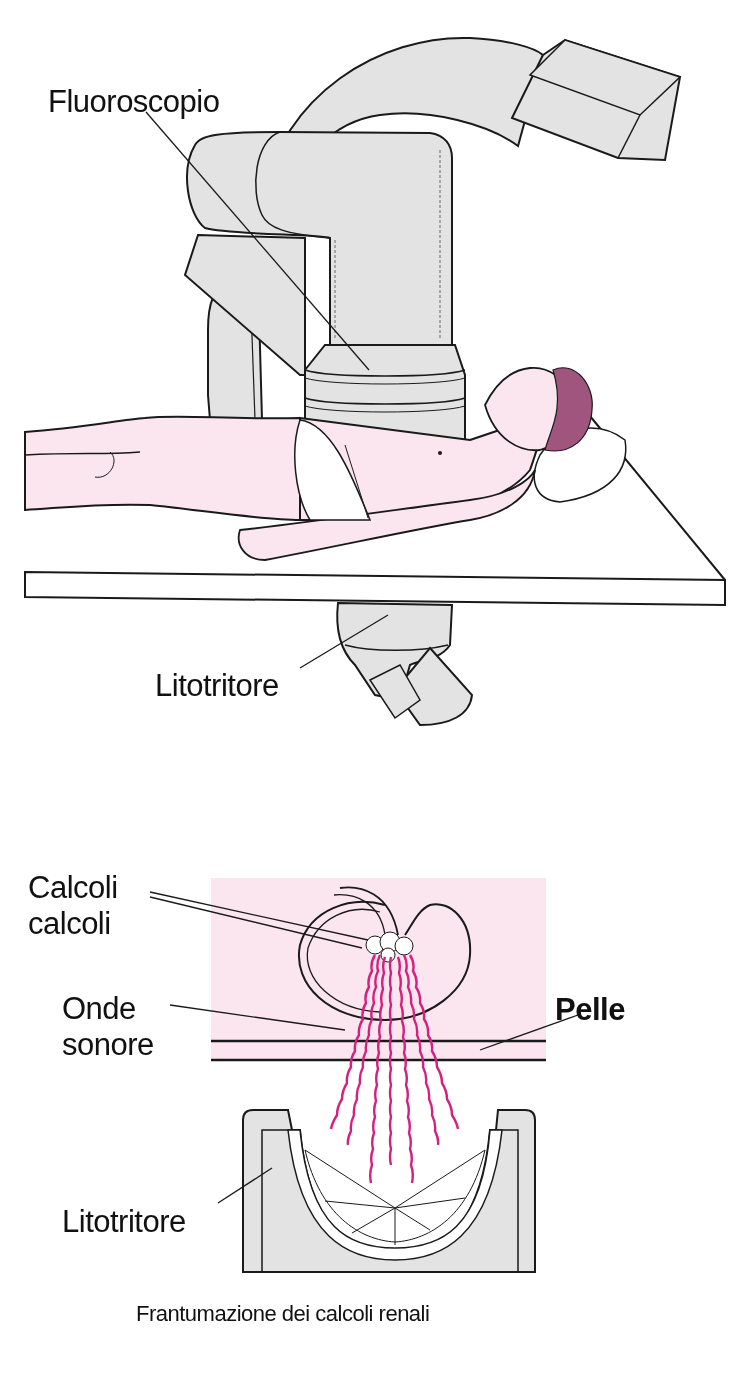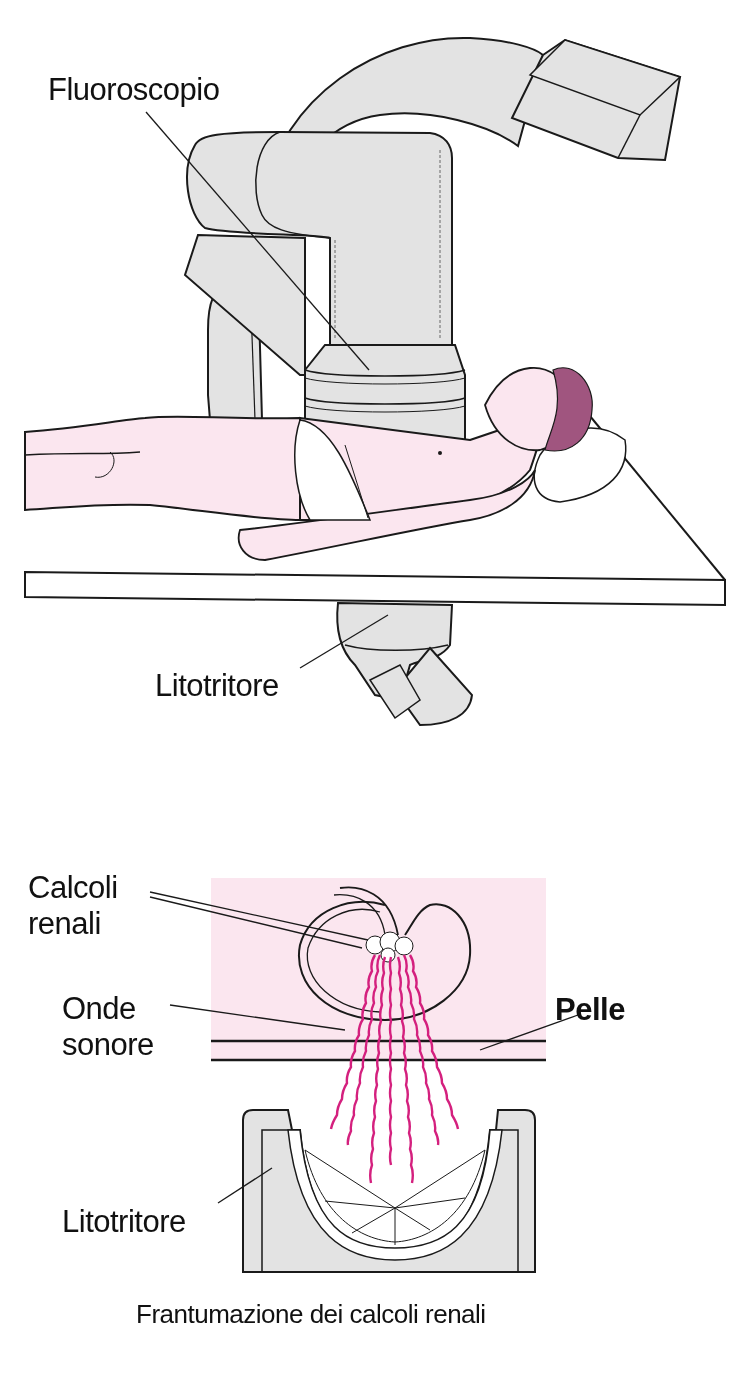--- a/index.html
+++ b/index.html
@@ -1,21 +1,21 @@
 <!DOCTYPE html>
 <html><head>
 <meta charset="utf-8">
 <style>
   html, body { margin: 0; padding: 0; background: #ffffff; }
   body { width: 750px; height: 1390px; position: relative; overflow: hidden;
          font-family: "Liberation Sans", "DejaVu Sans", sans-serif; }
   #figure { position: absolute; left: 0; top: 0; width: 750px; height: 1390px; }
   .label { position: absolute; color: #111; font-size: 31px; line-height: 36px;
            font-family: "Liberation Sans", "DejaVu Sans", sans-serif; letter-spacing: -0.5px; white-space: pre; }
-  .caption { position: absolute; color: #111; font-size: 26px; line-height: 36px; white-space: nowrap;
+  .caption { position: absolute; color: #111; font-size: 22px; line-height: 36px; white-space: nowrap;
              font-family: "Liberation Sans", "DejaVu Sans", sans-serif; letter-spacing: -0.5px; }
 </style>
 </head>
 <body>
 
 <svg id="figure" viewBox="0 0 750 1390" xmlns="http://www.w3.org/2000/svg">
 
   <g>
 
     <g>
@@ -135,23 +135,23 @@
     </g>
 
     <line x1="150" y1="892" x2="368" y2="940" stroke="#1a1a1a" stroke-width="1.3"></line>
     <line x1="150" y1="897" x2="362" y2="948" stroke="#1a1a1a" stroke-width="1.3"></line>
     <line x1="170" y1="1005" x2="345" y2="1030" stroke="#1a1a1a" stroke-width="1.3"></line>
     <line x1="578" y1="1015" x2="480" y2="1050" stroke="#1a1a1a" stroke-width="1.3"></line>
     <line x1="218" y1="1203" x2="272" y2="1168" stroke="#1a1a1a" stroke-width="1.3"></line>
   </g>
 </svg>
 
-<div class="label" style="left:48px; top:72px;">Fluoroscopio</div>
+<div class="label" style="left:48px; top:84px;">Fluoroscopio</div>
 <div class="label" style="left:155px; top:668px;">Litotritore</div>
 
 <div class="label" style="left:28px; top:870px;">Calcoli
-renali</div>
+calcoli</div>
 <div class="label" style="left:62px; top:984px;margin-top:7px;">Onde
 sonore</div>
 <div class="label" style="left:555px; top:992px;font-weight:bold;">Pelle</div>
 <div class="label" style="left:62px; top:1204px;">Litotritore</div>
 
 <div class="caption" style="left:136px; top:1296px;">Frantumazione dei calcoli renali</div>
 
 </body></html>

